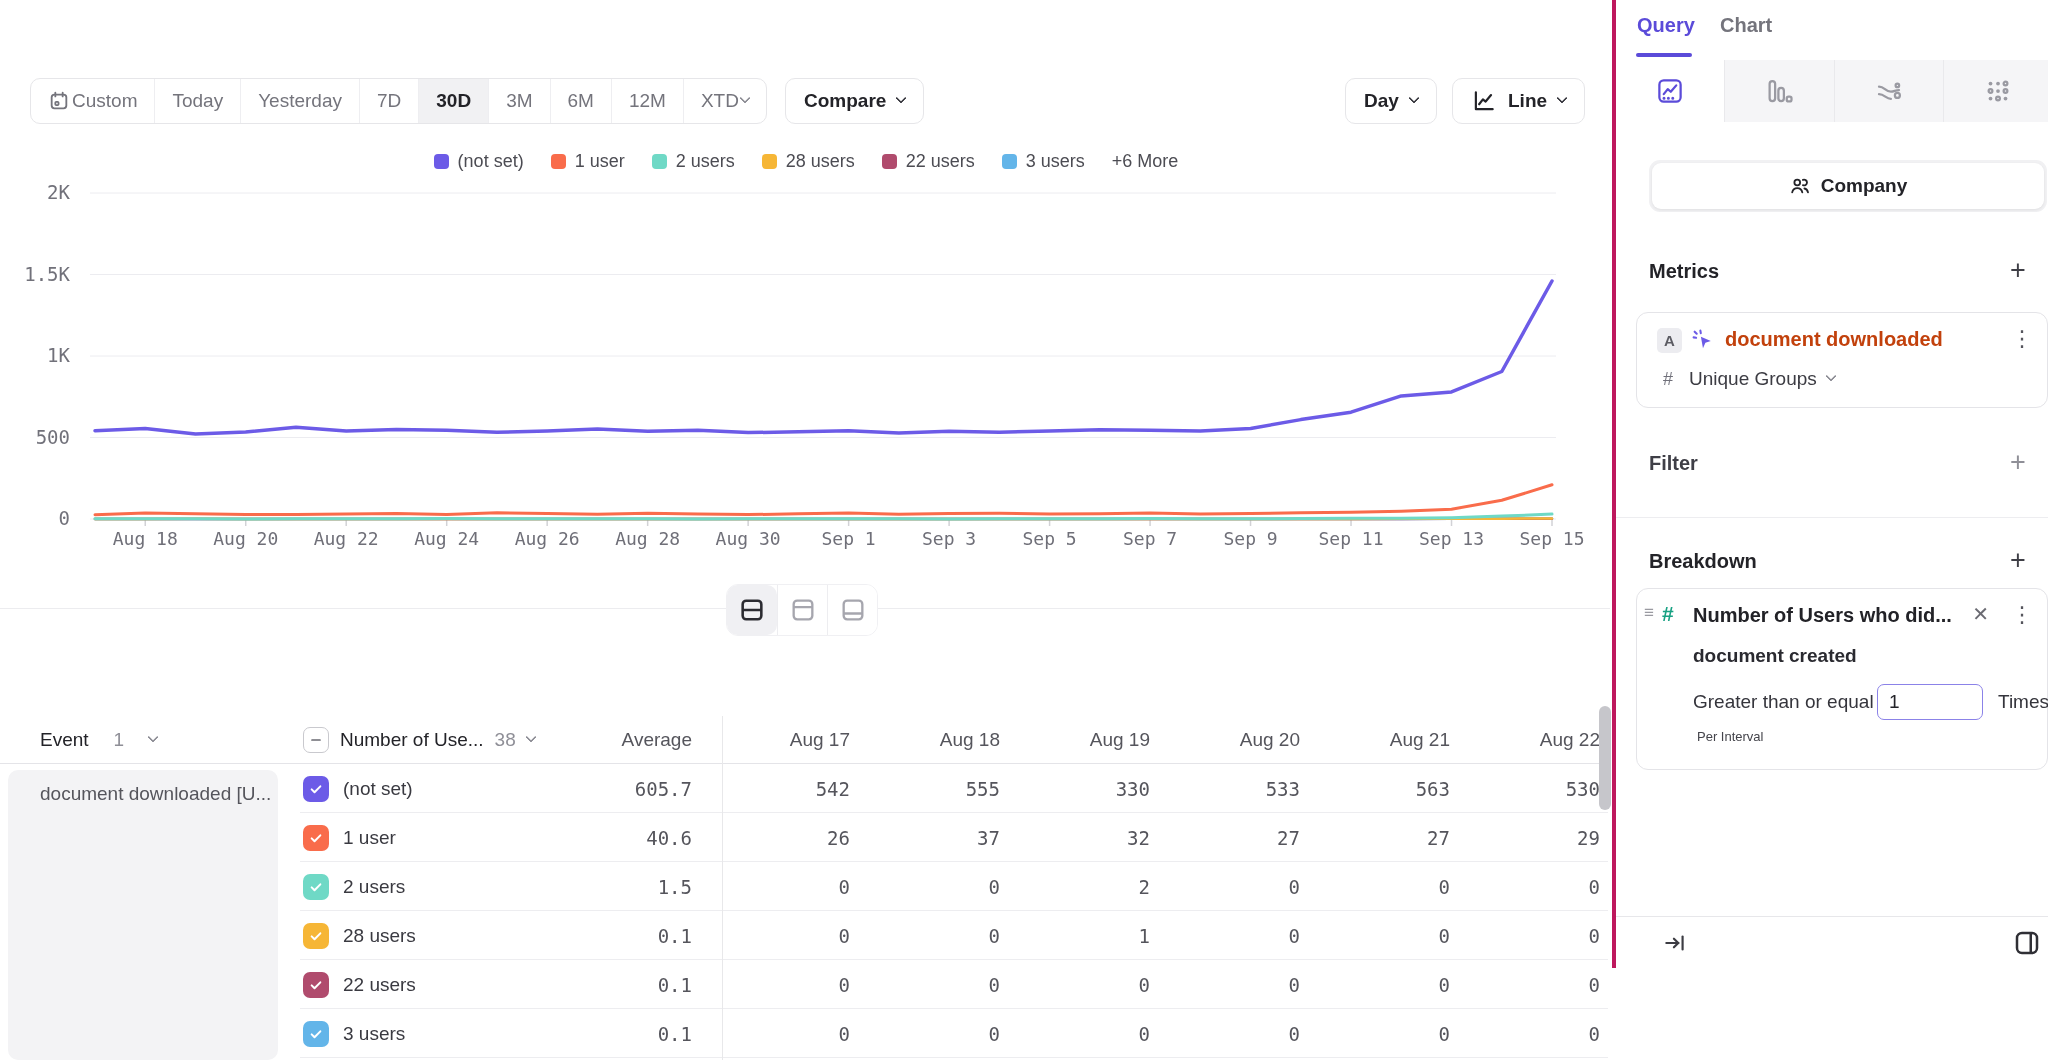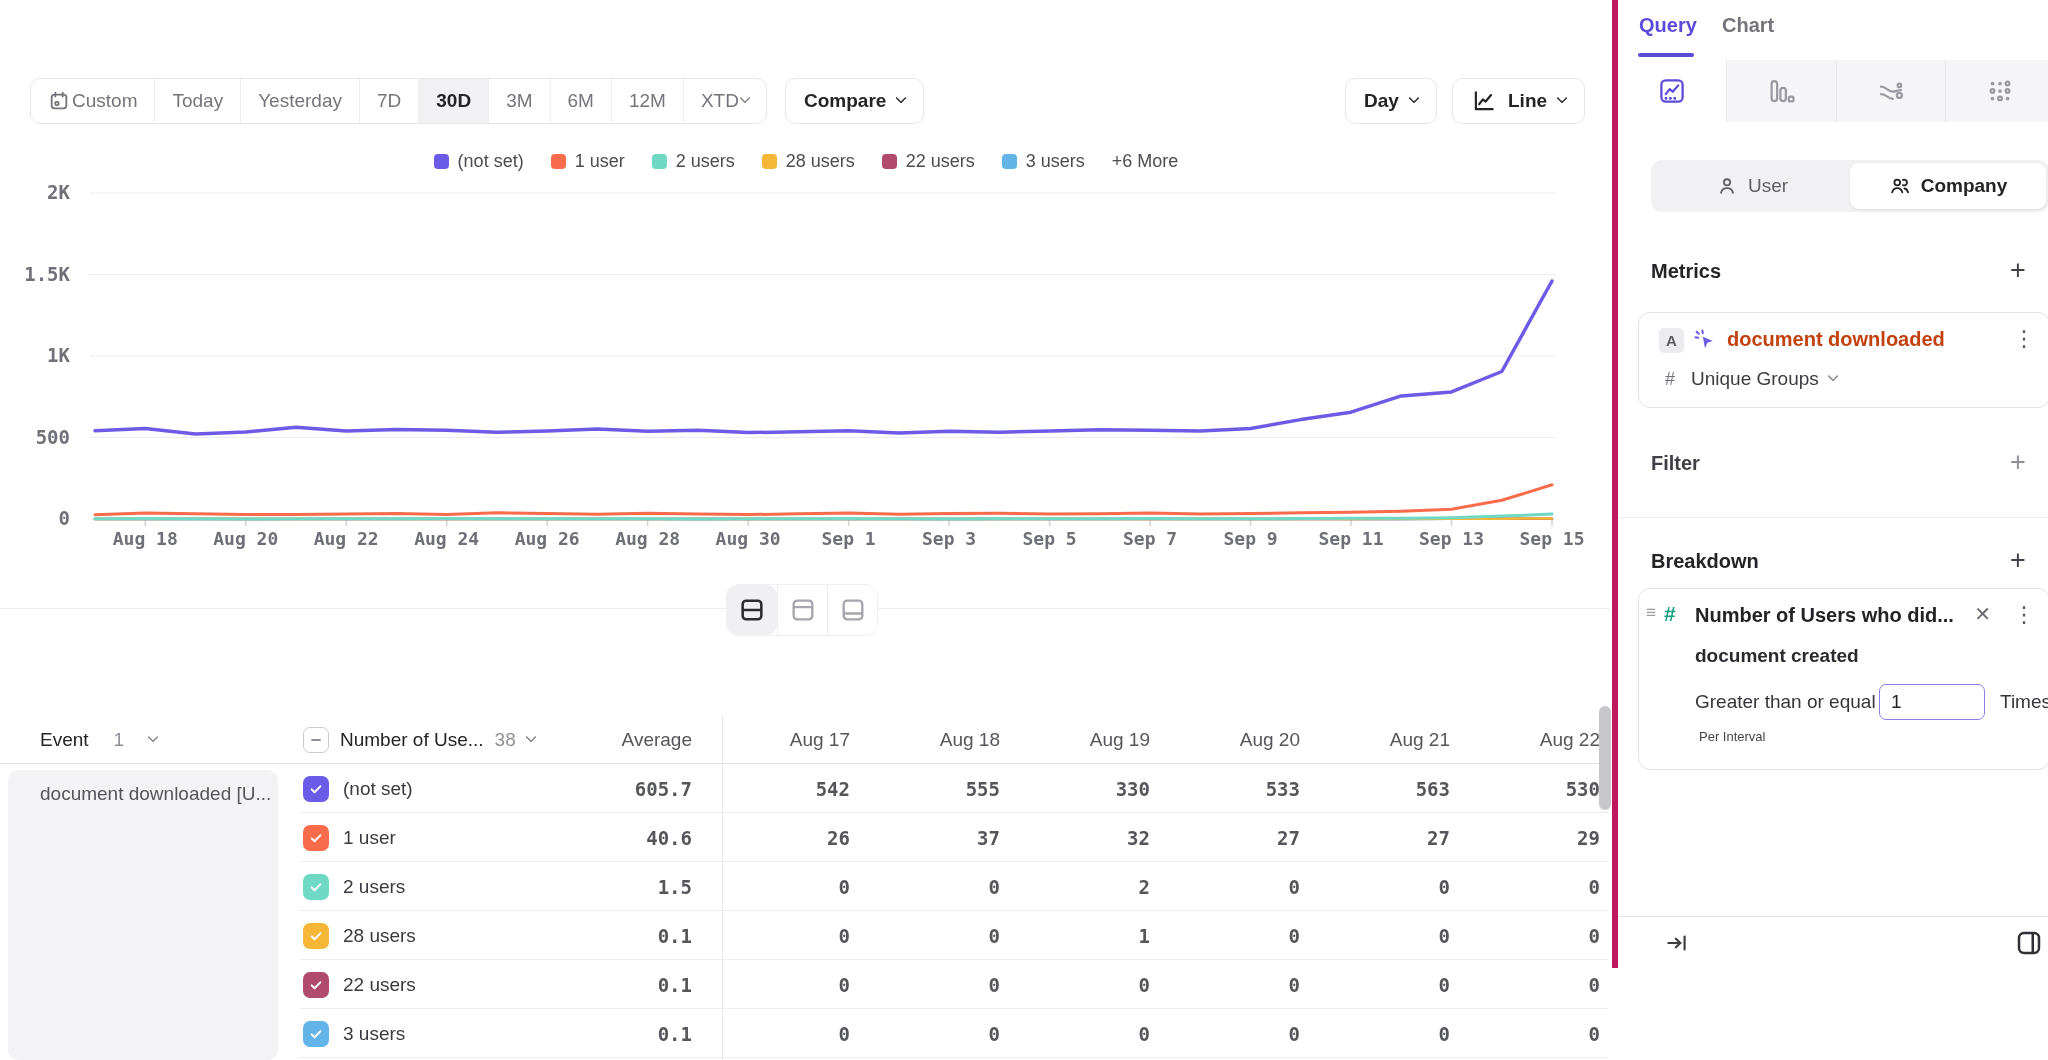--- a/index.html
+++ b/index.html
@@ -1,21 +1,21 @@
 <!DOCTYPE html>
 <html><head>
 <meta charset="utf-8">
 <style>
   * { margin:0; padding:0; box-sizing:border-box; }
   html,body { width:2048px; height:1060px; overflow:hidden; background:#fff;
     font-family:"Liberation Sans", sans-serif; color:#2b2b31; }
-  .mono { font-family:"DejaVu Sans Mono", monospace;font-weight:bold; }
+  .mono { font-family:"DejaVu Sans Mono", monospace; }
   .abs { position:absolute; }
   #main { position:absolute; left:0; top:0; width:1612px; height:1060px; }
-  #panel { position:absolute; left:1612px; top:0; width:436px; height:968px; border-left:6px solid #be185d; background:#fff; }
+  #panel { position:absolute; left:1612px; top:0; width:436px; height:968px; border-left:4px solid #be185d; background:#fff; }
 
   
   .range-group { position:absolute; left:30px; top:78px; height:46px; display:flex; align-items:stretch;
     border:1px solid #e6e6e9; border-radius:10px; background:#fff; overflow:hidden; }
   .range-btn { display:flex; align-items:center; gap:2px; padding:0 17px; font-size:19px; color:#74747c; cursor:pointer;
     border-right:1px solid #eeeef1; white-space:nowrap; }
   .range-btn:last-child { border-right:none; }
   .range-btn.active { background:#f1f1f3; color:#232328; font-weight:700; }
   .pill-btn { position:absolute; top:78px; height:46px; display:flex; align-items:center; gap:11px;
     border:1px solid #e6e6e9; border-radius:10px; background:#fff; padding:0 18px; font-size:19px; color:#232328; font-weight:600; cursor:pointer;}
@@ -443,27 +443,20 @@
           <circle cx="12" cy="12" r="1.5" fill="currentColor" stroke="none"></circle>
           <circle cx="18" cy="12" r="1.5"></circle>
           <circle cx="6" cy="18" r="1.5" fill="currentColor" stroke="none"></circle>
           <circle cx="12" cy="18" r="1.5"></circle>
           <circle cx="18" cy="18" r="1.5" fill="currentColor" stroke="none"></circle>
         </svg>
       </div>
     </div>
 
   <div id="seg-toggle">
-    <div class="seg-half">
-      <svg viewBox="0 0 24 24" fill="none" stroke="currentColor" stroke-width="2" stroke-linecap="round">
-          <circle cx="12" cy="8" r="3.4"></circle>
-          <path d="M5.5 19.5c.7-3.4 3.3-5.2 6.5-5.2s5.8 1.8 6.5 5.2"></path>
-        </svg>
-      <span>User</span>
-    </div>
     <div class="seg-half selected">
       <svg viewBox="0 0 24 24" fill="none" stroke="currentColor" stroke-width="2" stroke-linecap="round">
           <circle cx="9" cy="8.2" r="3.1"></circle>
           <path d="M3.5 19c.6-3 2.8-4.7 5.5-4.7s4.9 1.7 5.5 4.7"></path>
           <path d="M15.2 5.4a3.1 3.1 0 110 5.6"></path>
           <path d="M16.8 14.7c2.2.4 3.5 1.8 3.9 4.3"></path>
         </svg>
       <span>Company</span>
     </div>
   </div>

